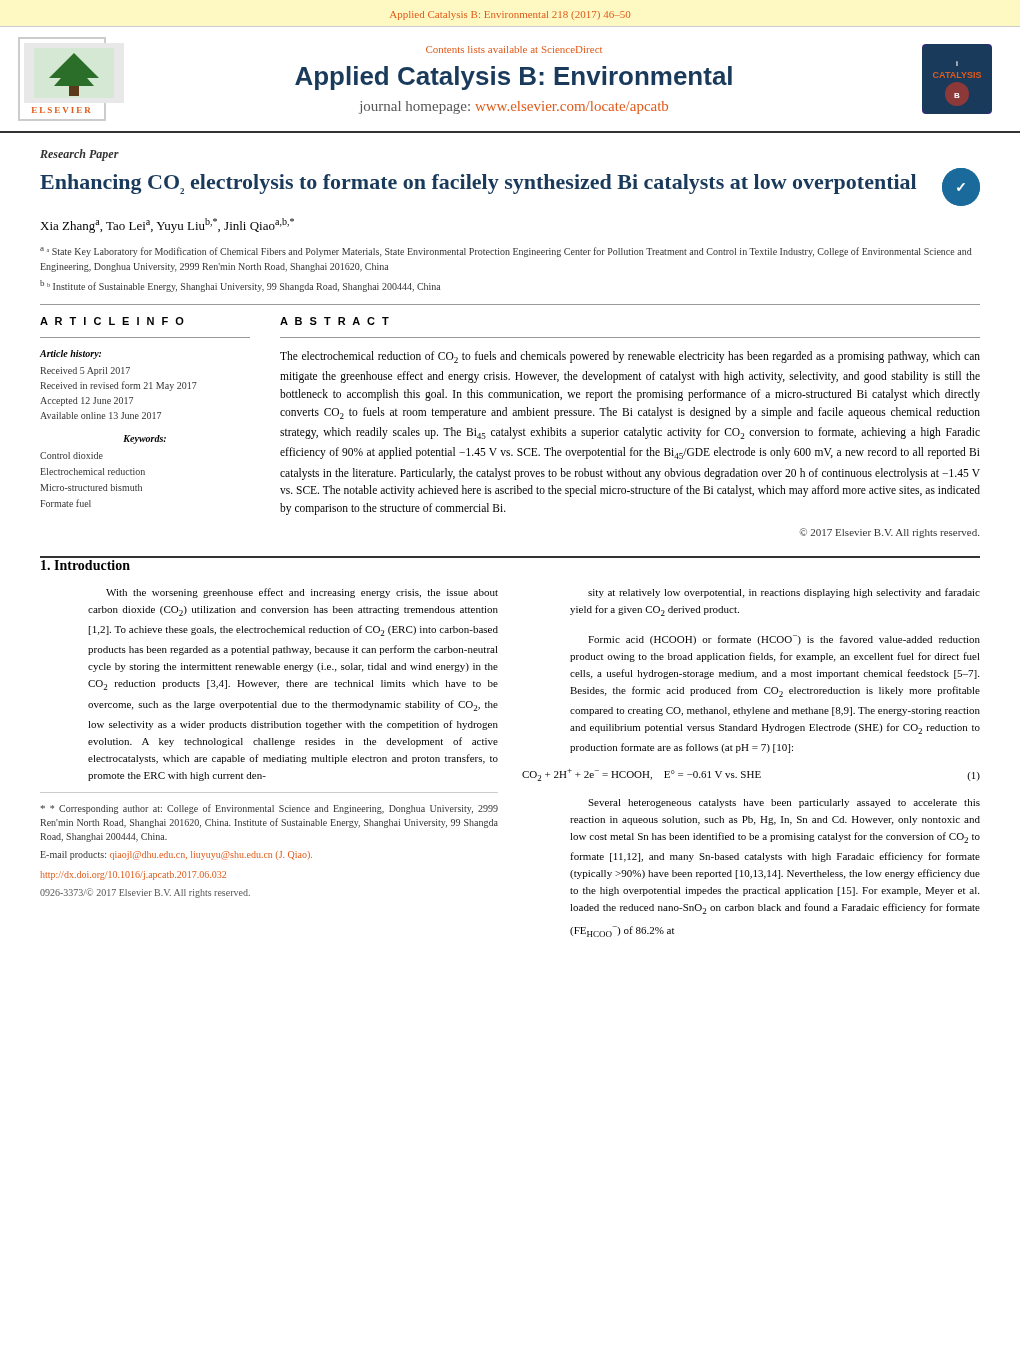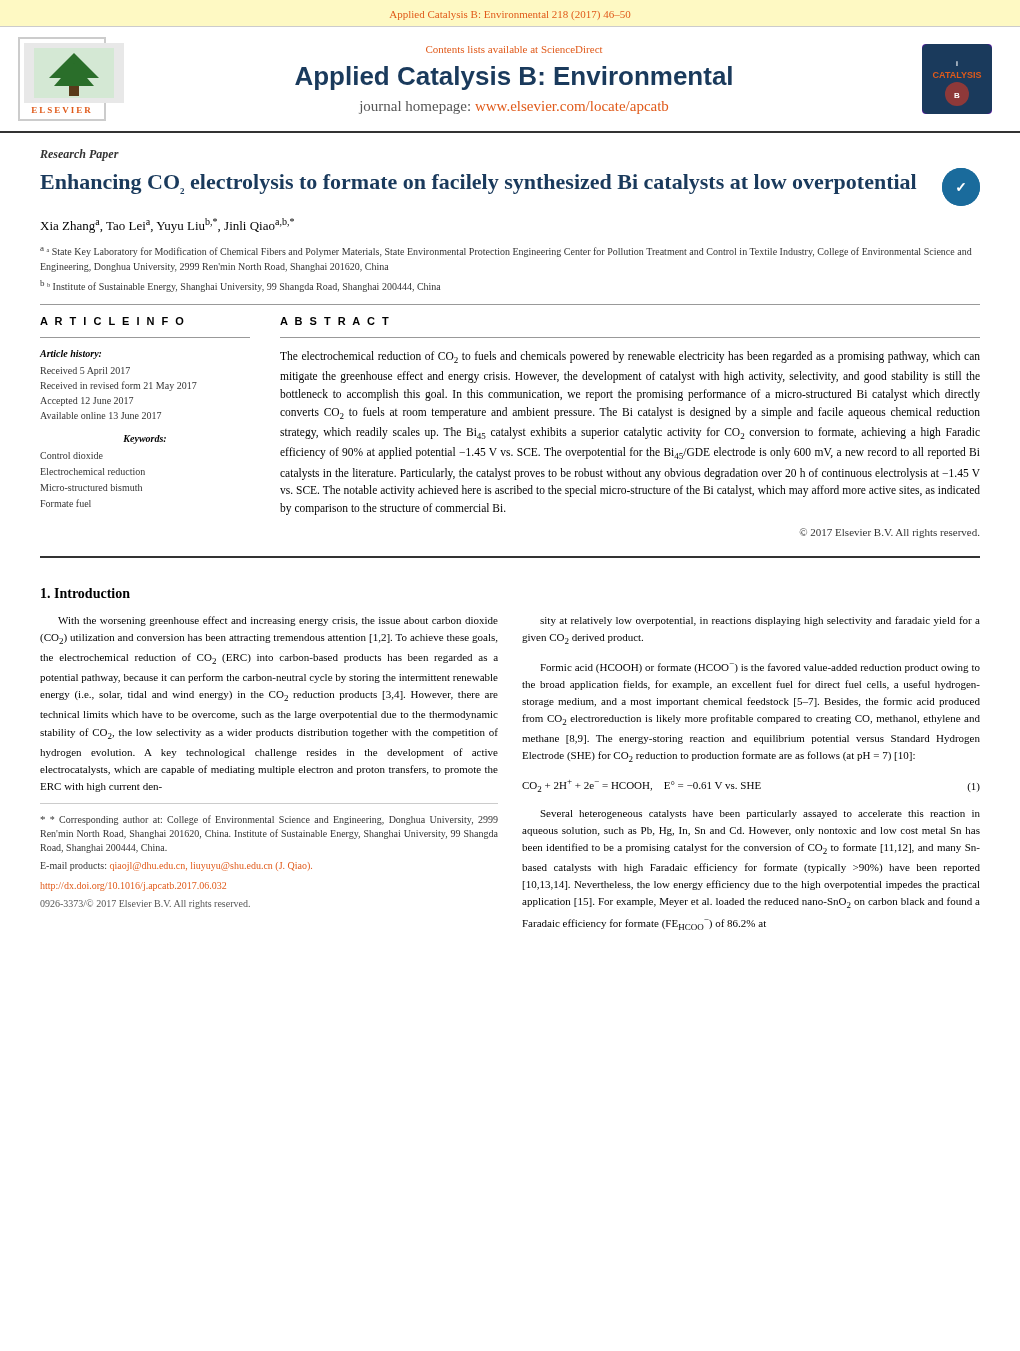--- a/index.html
+++ b/index.html
@@ -212,21 +212,21 @@
     .copyright-line {
       font-size: 11px;
       text-align: right;
       margin-top: 8px;
       color: #333;
     }
     
     .intro-section {
       margin-top: 18px;
       border-top: 2px solid #333;
-      padding-top: 28px;
+      padding-top: 0;
       font-family: Liberation Serif, serif;
     }
     .intro-title {
       font-size: 14px;
       font-weight: bold;
       margin-bottom: 10px;
     }
     .two-col-body {
       display: flex;
       gap: 24px;
@@ -234,20 +234,21 @@
     .body-left, .body-right {
       flex: 1;
       font-size: 11px;
       line-height: 1.55;
       text-align: justify;
       color: #000;
     }
     .body-left p, .body-right p {
       margin-bottom: 8px;
       text-indent: 18px;
+      margin-left: 48px;
     }
     .body-left p:first-child {
       text-indent: 18px;
     }
     sup { font-size: 9px; }
     sub { font-size: 9px; }
     .equation-line {
       display: flex;
       align-items: center;
       margin: 8px 0;

